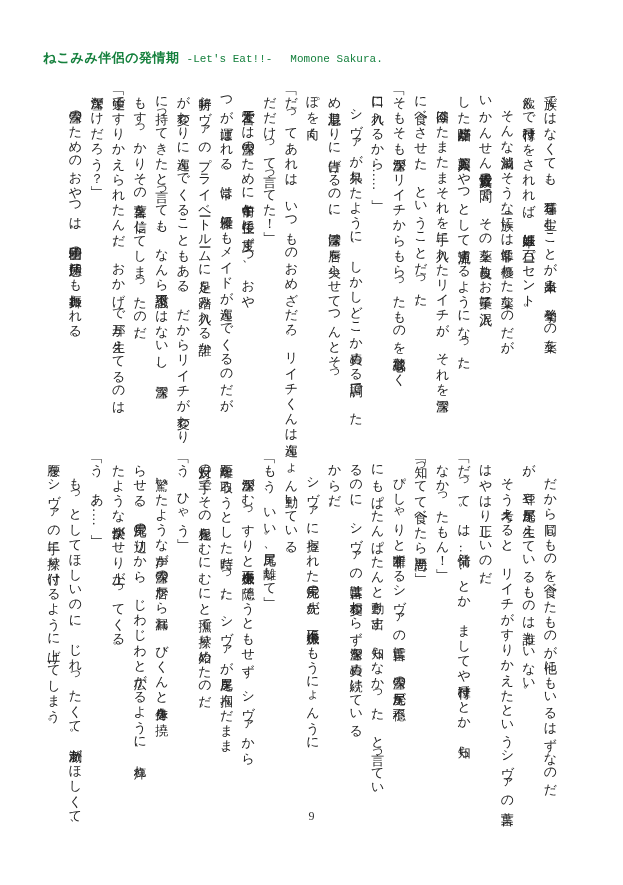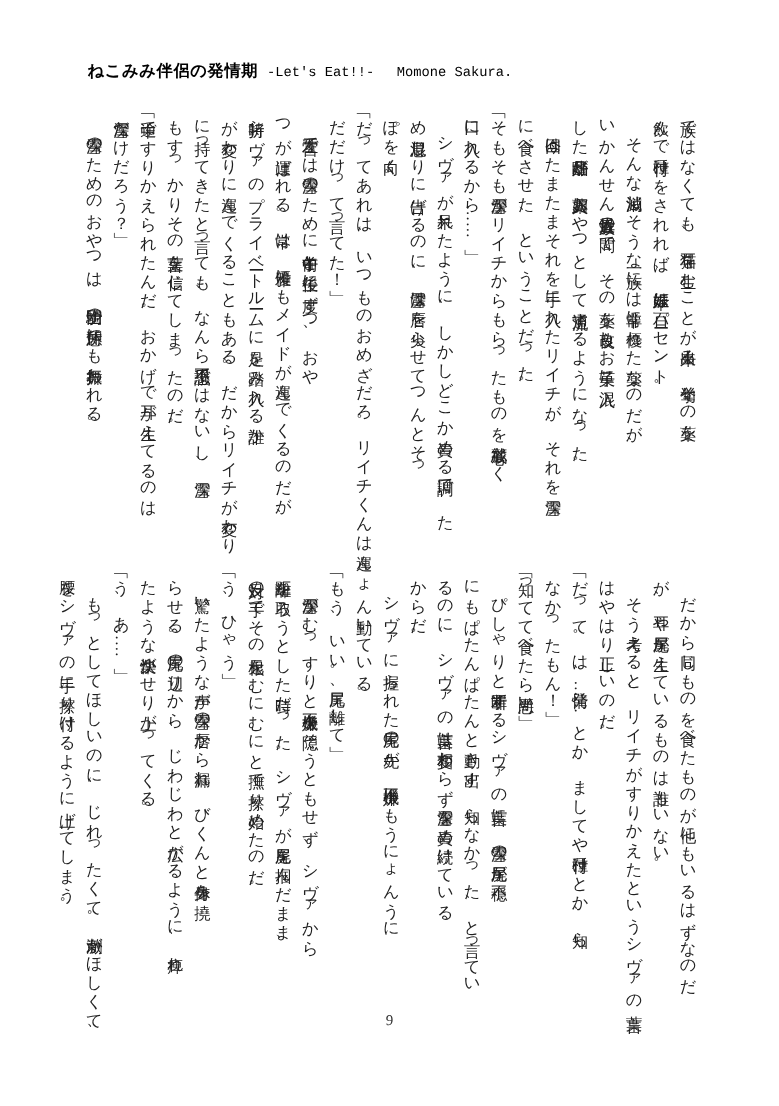--- a/index.html
+++ b/index.html
@@ -11,24 +11,24 @@
   .page {
     position: relative;
     width: 623px; height: 885px;
     background: #ffffff;
     overflow: hidden;
     color: #1f1f1f;
   }
   
   .header {
     position: absolute;
-    top: 48px; left: 70px;
+    top: 48px; left: 43px;
     white-space: nowrap;
     font-family: "Liberation Sans", "DejaVu Sans", sans-serif;
-    color: #000000;
+    color: #15803d;
     text-align: center;
   }
   .header .title {
     font-size: 13px;
     font-weight: bold;
     letter-spacing: 0.5px;
   }
   .header .subtitle {
     font-size: 11px;
     margin-left: 7px;

